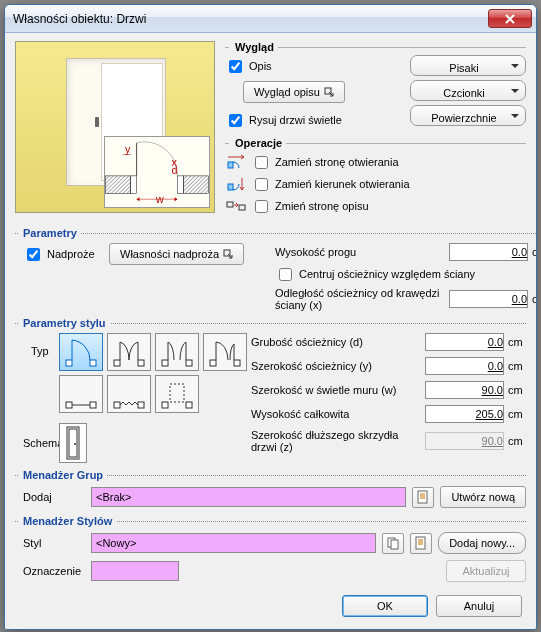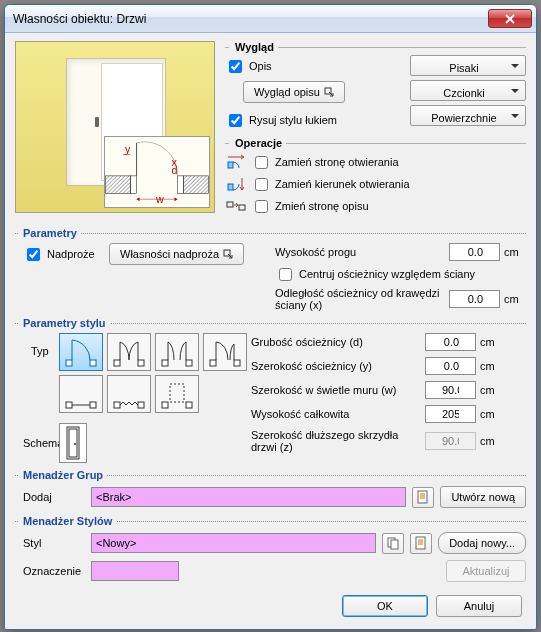--- a/index.html
+++ b/index.html
@@ -23,29 +23,29 @@
   .right-col { flex:1; }
 
   fieldset.hdr { border:none; border-top:1px solid #b0b0b0; margin:0 0 4px 0; padding:2px 0 0 0; }
   fieldset.hdr > legend { font-weight:bold; padding:0 4px 0 6px; margin-left:4px; color:#000;}
   fieldset.dotted { border:none; border-top:1px dotted #888; margin:6px 0 2px 0; padding:4px 0 0 0;}
   fieldset.dotted > legend { font-weight:bold; padding:0 4px; margin-left:4px; color:#1a4aa0;}
 
   .row { display:flex; align-items:center; min-height:22px; gap:4px; }
   .cb { width:13px; height:13px; }
   .btn { height:22px; background:linear-gradient(#fdfdfd,#e8e8e8); border:1px solid #9a9a9a; border-radius:3px; padding:0 10px; display:inline-flex; align-items:center; justify-content:center; cursor:pointer; gap:4px;}
-  .drop { height:21px; background:linear-gradient(#fdfdfd,#ececec); border:1px solid #9a9a9a; border-radius:2px; display:flex; align-items:center; justify-content:center; padding:4px 18px 0 10px; position:relative; cursor:pointer; min-width:108px;}
+  .drop { height:21px; background:linear-gradient(#fdfdfd,#ececec); border:1px solid #9a9a9a; border-radius:7px; display:flex; align-items:center; justify-content:center; padding:4px 18px 0 10px; position:relative; cursor:pointer; min-width:108px;}
   .drop::after { content:""; position:absolute; right:6px; top:50%; margin-top:-2px; border:4px solid transparent; border-top-color:#333;}
   .op-icon { width:22px; height:18px; display:inline-flex; align-items:center; justify-content:center; }
   .op-icon svg { width:20px; height:16px; }
 
   .param-row { display:flex; align-items:center; }
   .param-row .lbl { width:174px; }
   .param-row .unit { width:22px; padding-left:4px; }
-  .num { width:51px; height:18px; border:1px solid #8c8c8c; background:#fff; text-align:right; padding:0 16px; font-size:11px;}
+  .num { width:79px; height:18px; border:1px solid #8c8c8c; background:#fff; text-align:right; padding:0 0; font-size:11px;text-decoration:underline;}
   .num[disabled] { background:#f0f0f0; color:#7a7a7a; border-color:#c4c4c4;}
 
   .styles-row { display:flex; gap:10px; }
   .type-col { width:226px; }
   .type-grid { display:grid; grid-template-columns:repeat(4,44px); grid-auto-rows:38px; gap:4px; margin-left:44px;}
   .type-cell { border:1px solid #8c8c8c; background:#f7f7f7; display:flex; align-items:center; justify-content:center; cursor:pointer;}
   .type-cell.sel { background:linear-gradient(#d9f0ff,#a6d8ff); border-color:#2a7ac0;}
   .type-cell svg { width:38px; height:32px; }
 
   .schemat-cell { width:28px; height:40px; border:1px solid #8c8c8c; background:#fff; display:flex; align-items:center; justify-content:center; margin-left:44px; cursor:pointer;}
@@ -124,21 +124,21 @@
                 <button class="btn">
                   <span>Wygląd opisu</span>
                   <svg class="small-arrow" viewBox="0 0 10 10">
                       <rect x="1" y="1" width="6" height="6" fill="none" stroke="#333"></rect>
                       <path d="M5 5 L9 9 M9 6 V9 H6" stroke="#333" fill="none"></path>
                     </svg>
                 </button>
               </div>
               <div class="row">
                 <input type="checkbox" class="cb" checked="" style="">
-                <span>Rysuj stylu łukiem</span>
+                <span>Rysuj drzwi świetle</span>
               </div>
             </div>
             <div style="width:116px; display:flex; flex-direction:column; gap:4px;">
               <div class="drop">
                   <span>Pisaki</span>
                 </div>
               <div class="drop">
                   <span>Czcionki</span>
                 </div>
               <div class="drop">

